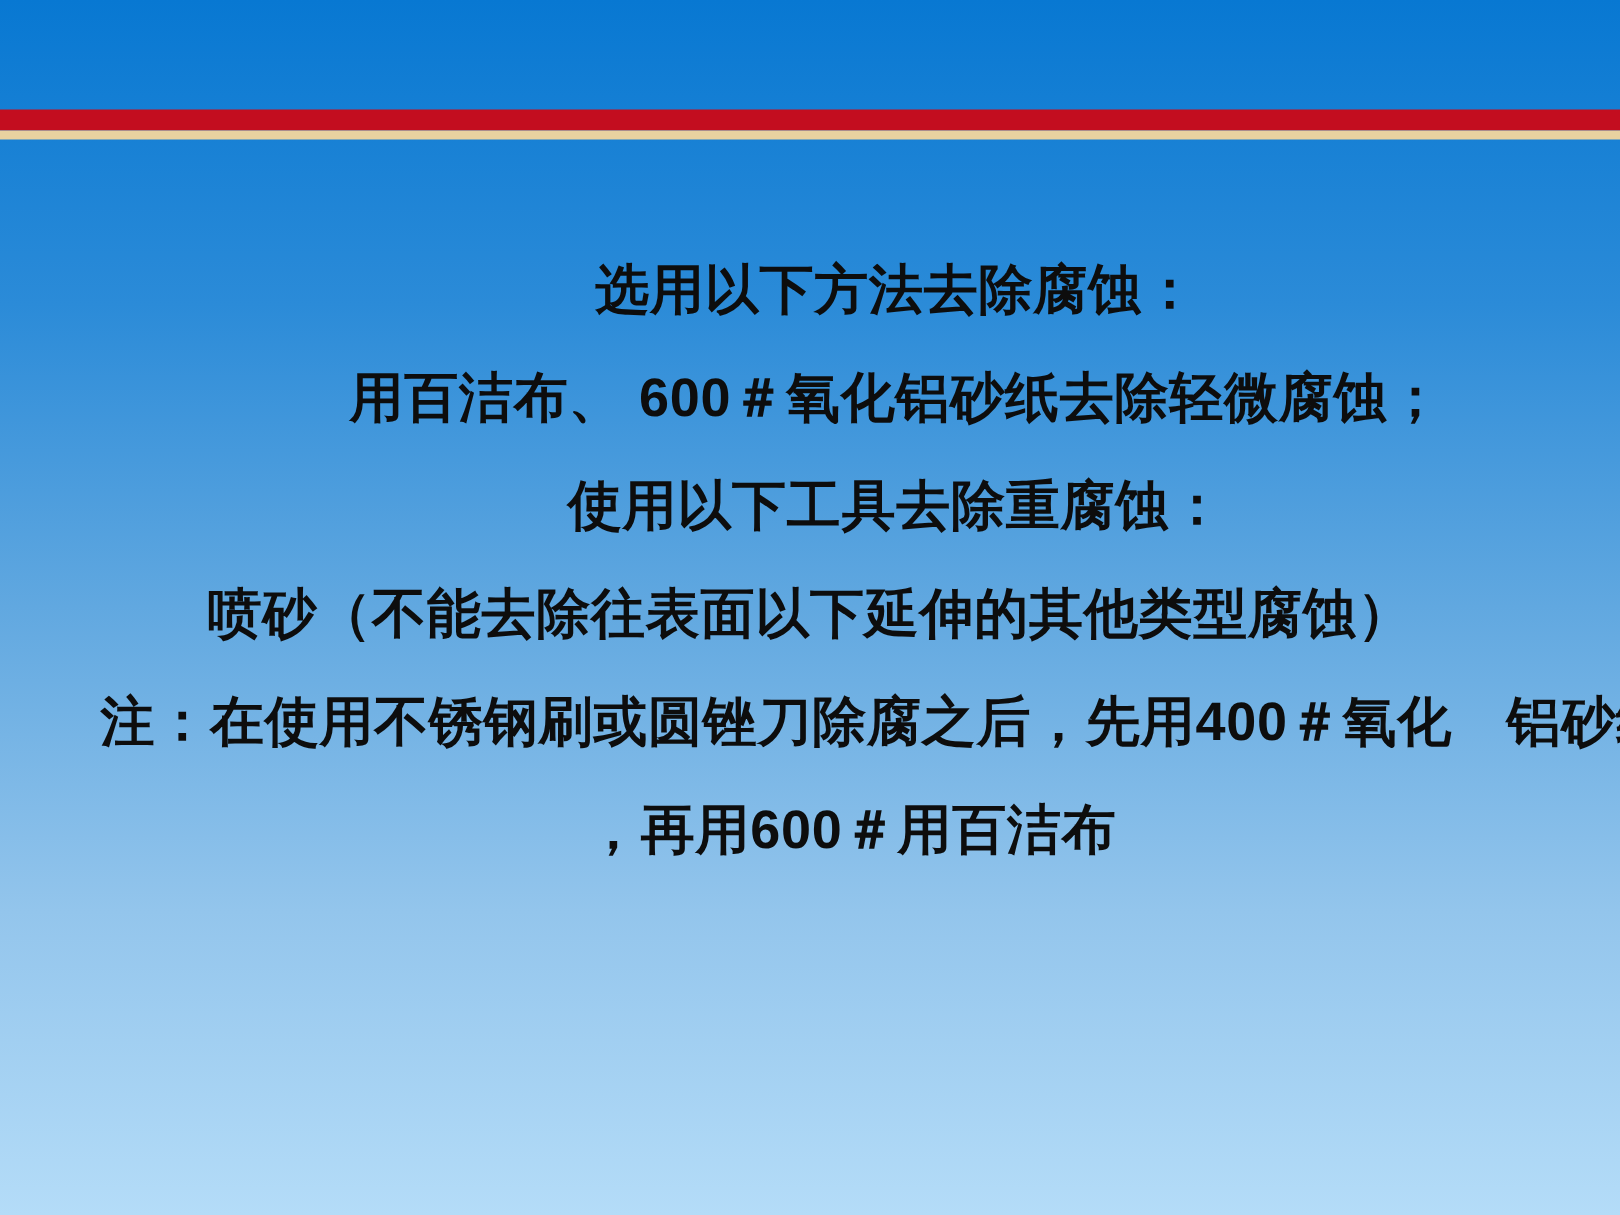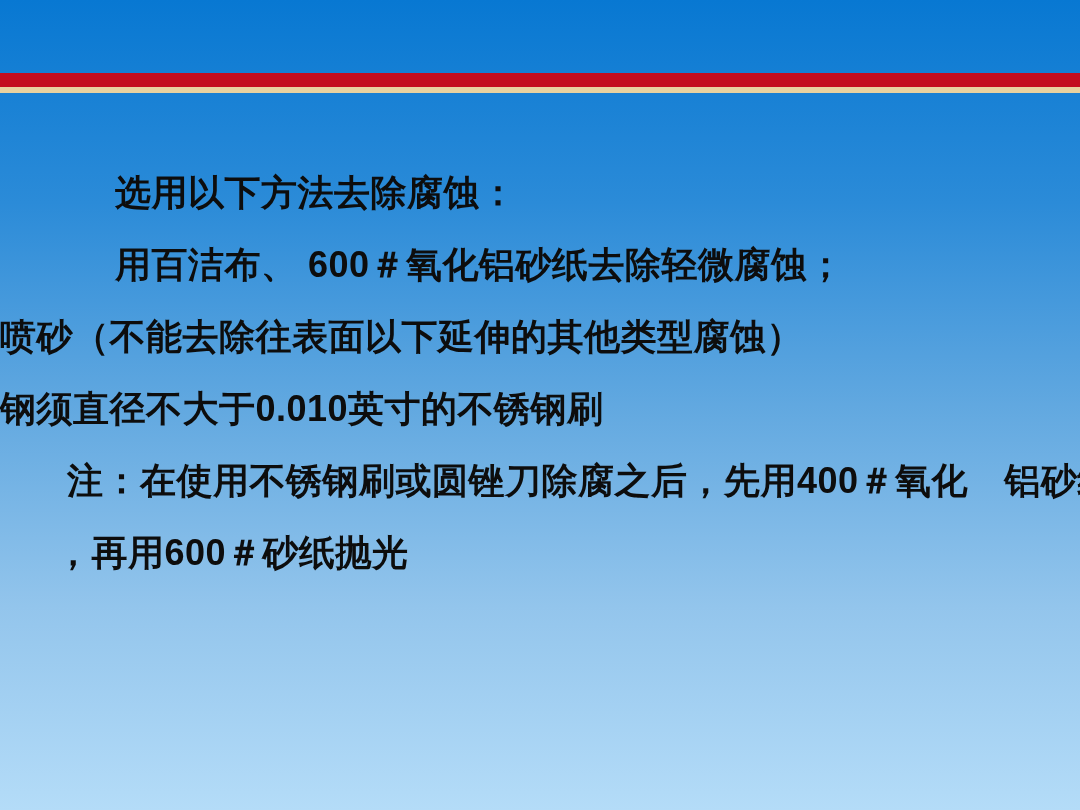--- a/index.html
+++ b/index.html
@@ -35,20 +35,21 @@
     left: 0;
     width: 1080px;
     height: 6px;
     background: #e8d2a0;
   }
   .content {
     position: absolute;
     top: 157px;
     left: 0;
     width: 1080px;
+    text-align: center;
   }
   .line {
     height: 72px;
     line-height: 72px;
     font-size: 36px;
     font-weight: 700;
     color: #0d0d0d;
     white-space: pre;
     letter-spacing: 0.5px;
   }
@@ -61,19 +62,19 @@
 <body>
 
 <div class="slide">
 
   <div class="stripe-red"></div>
   <div class="stripe-tan"></div>
 
   <div class="content">
     <div class="line indent-level-1">选用以下方法去除腐蚀：</div>
     <div class="line indent-level-1">用百洁布、 600＃氧化铝砂纸去除轻微腐蚀；</div>
+    <div class="line indent-level-1">使用以下工具去除重腐蚀：</div>
     <div class="line indent-level-2">喷砂（不能去除往表面以下延伸的其他类型腐蚀）</div>
-    <div class="line indent-level-2">钢须直径不大于0.010英寸的不锈钢刷</div>
     <div class="line indent-note">注：在使用不锈钢刷或圆锉刀除腐之后，先用400＃氧化　铝砂纸抛光</div>
-    <div class="line indent-note-cont">，再用600＃砂纸抛光</div>
+    <div class="line indent-note-cont">，再用600＃用百洁布</div>
   </div>
 
 </div>
 
 </body></html>

